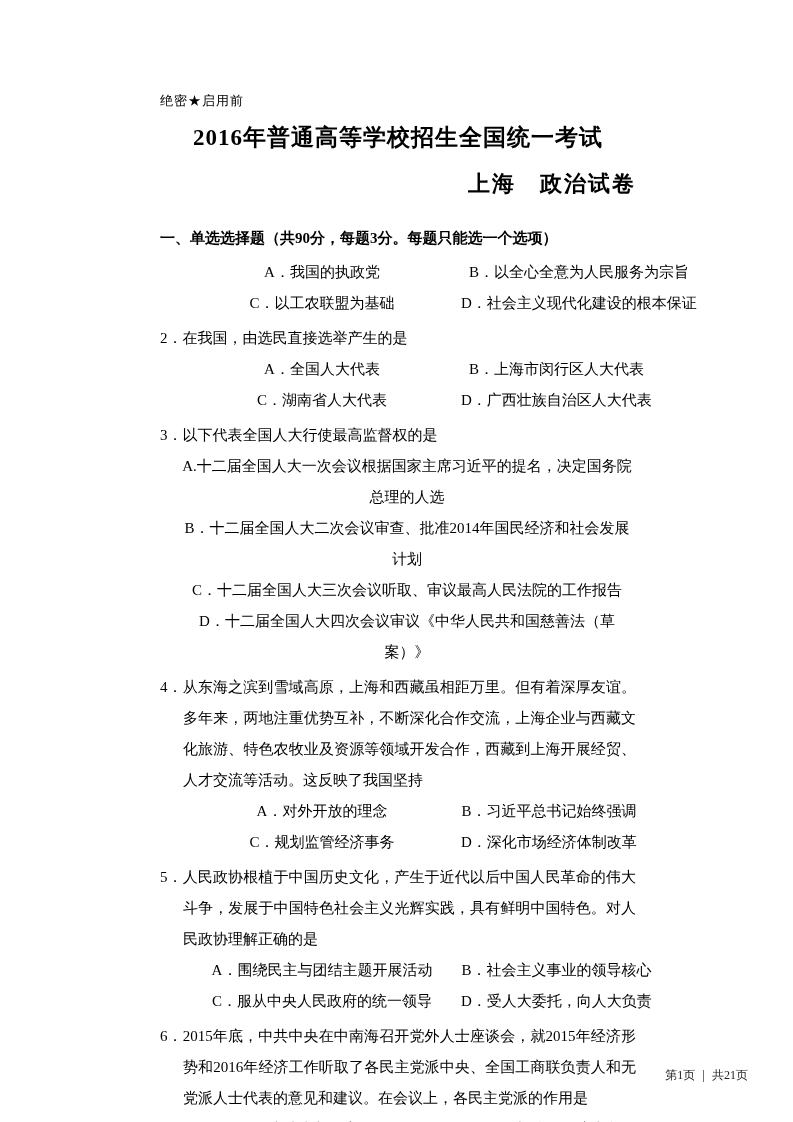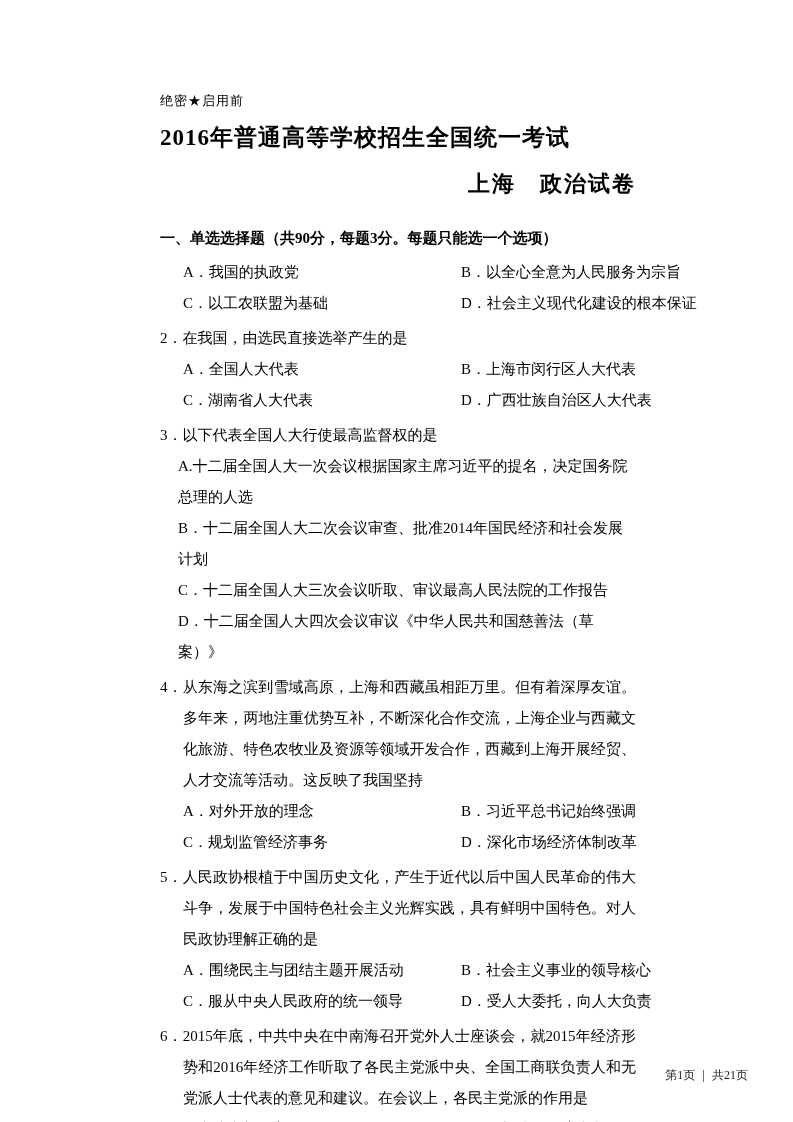--- a/index.html
+++ b/index.html
@@ -15,21 +15,21 @@
     font-size: 15px;
     padding: 92px 112px 0 115px;
     overflow: hidden;
   }
   .classification {
     font-size: 13px;
     letter-spacing: 1px;
     margin-bottom: 6px;
   }
   .title {
-    text-align: left;
+    text-align: center;
     font-size: 23px;
     font-weight: bold;
     margin: 12px 0 7px 0;
     letter-spacing: 1px;
   }
   .subtitle {
     text-align: right;
     font-size: 22px;
     font-weight: bold;
     margin: 16px 0 0 0;
@@ -51,21 +51,21 @@
   .options-grid {
     display: grid;
     grid-template-columns: 278px 1fr;
     padding-left: 23px;
     line-height: 31px;
   }
   .options-list {
     padding-left: 18px;
     line-height: 31px;
   }
-  .option { white-space: nowrap; }
+  .option { white-space: nowrap; text-align: center; }
   .options-list .option { white-space: normal; }
   .footer {
     position: absolute;
     left: 0;
     right: 0;
     bottom: 38px;
     text-align: right;
     font-size: 12px;
     color: #222222;
   }

